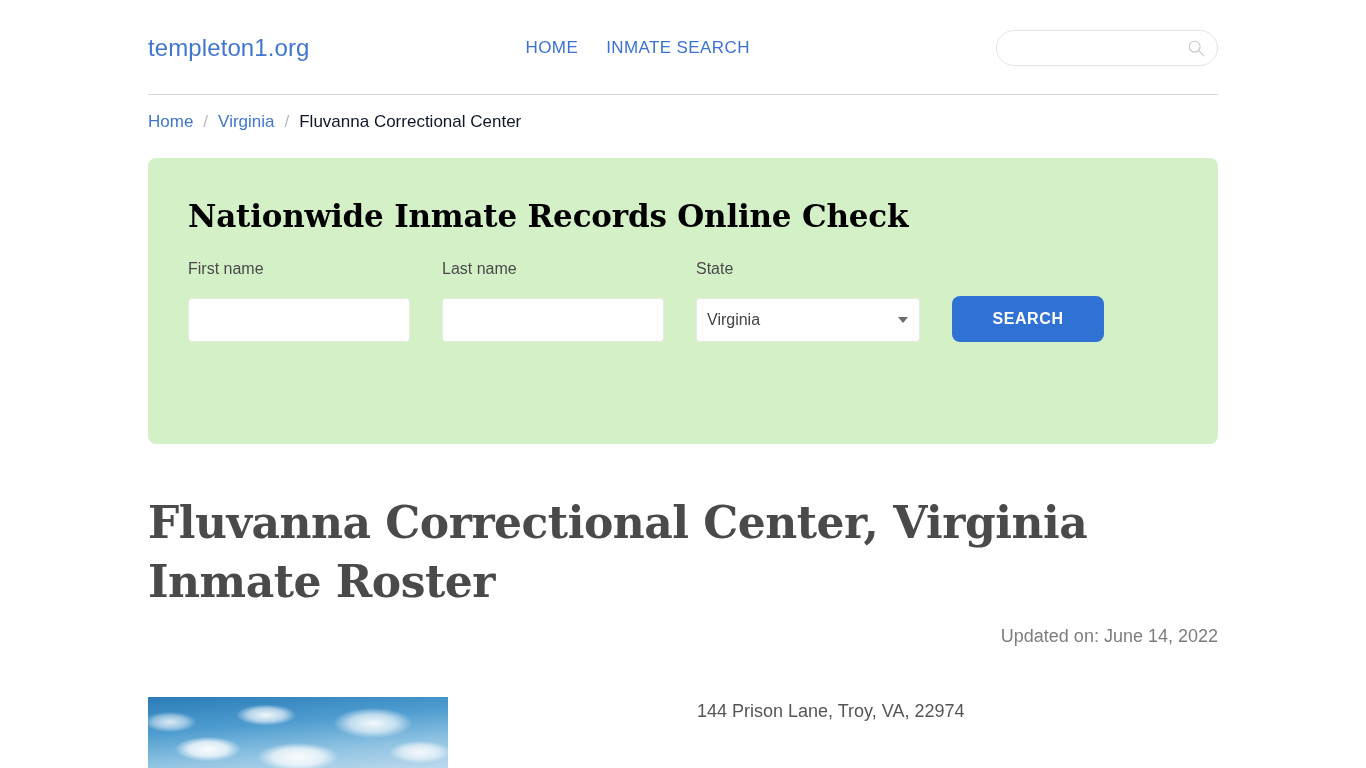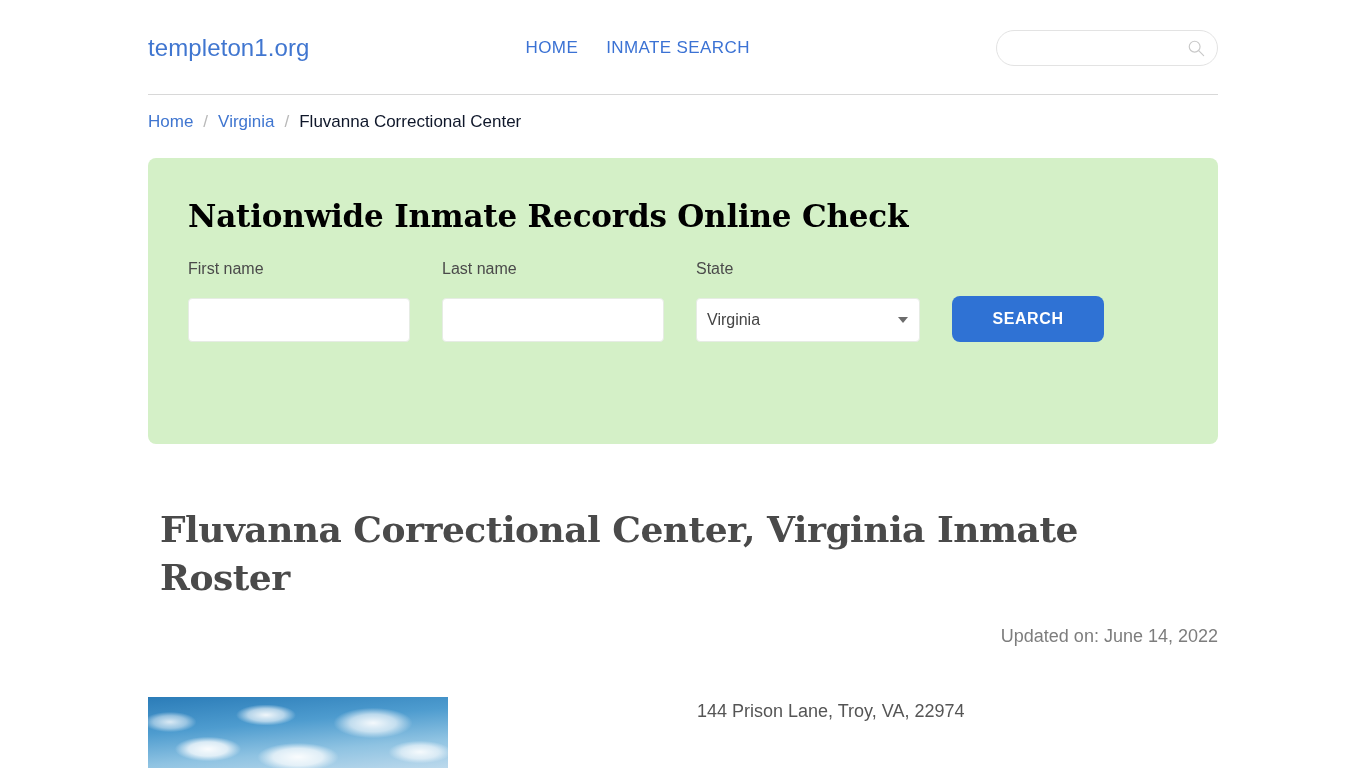--- a/index.html
+++ b/index.html
@@ -202,27 +202,27 @@
     font-weight: bold;
     letter-spacing: 0.6px;
     cursor: pointer;
     font-family: "Liberation Sans", sans-serif;
   }
 
   
   .article-title {
     top: 494px;
     font-family: "DejaVu Serif", serif;
-    font-size: 36px;
+    font-size: 44px;
     font-weight: bold;
     color: #4a4a4a;
     line-height: 1.33;
     letter-spacing: -0.5px;
     width: 1000px;
-    margin: 12px;
+    margin: 0;
   }
   .updated {
     top: 626px;
     font-size: 18px;
     color: #7d7d7d;
     text-align: right;
   }
 
   
   .facility {

